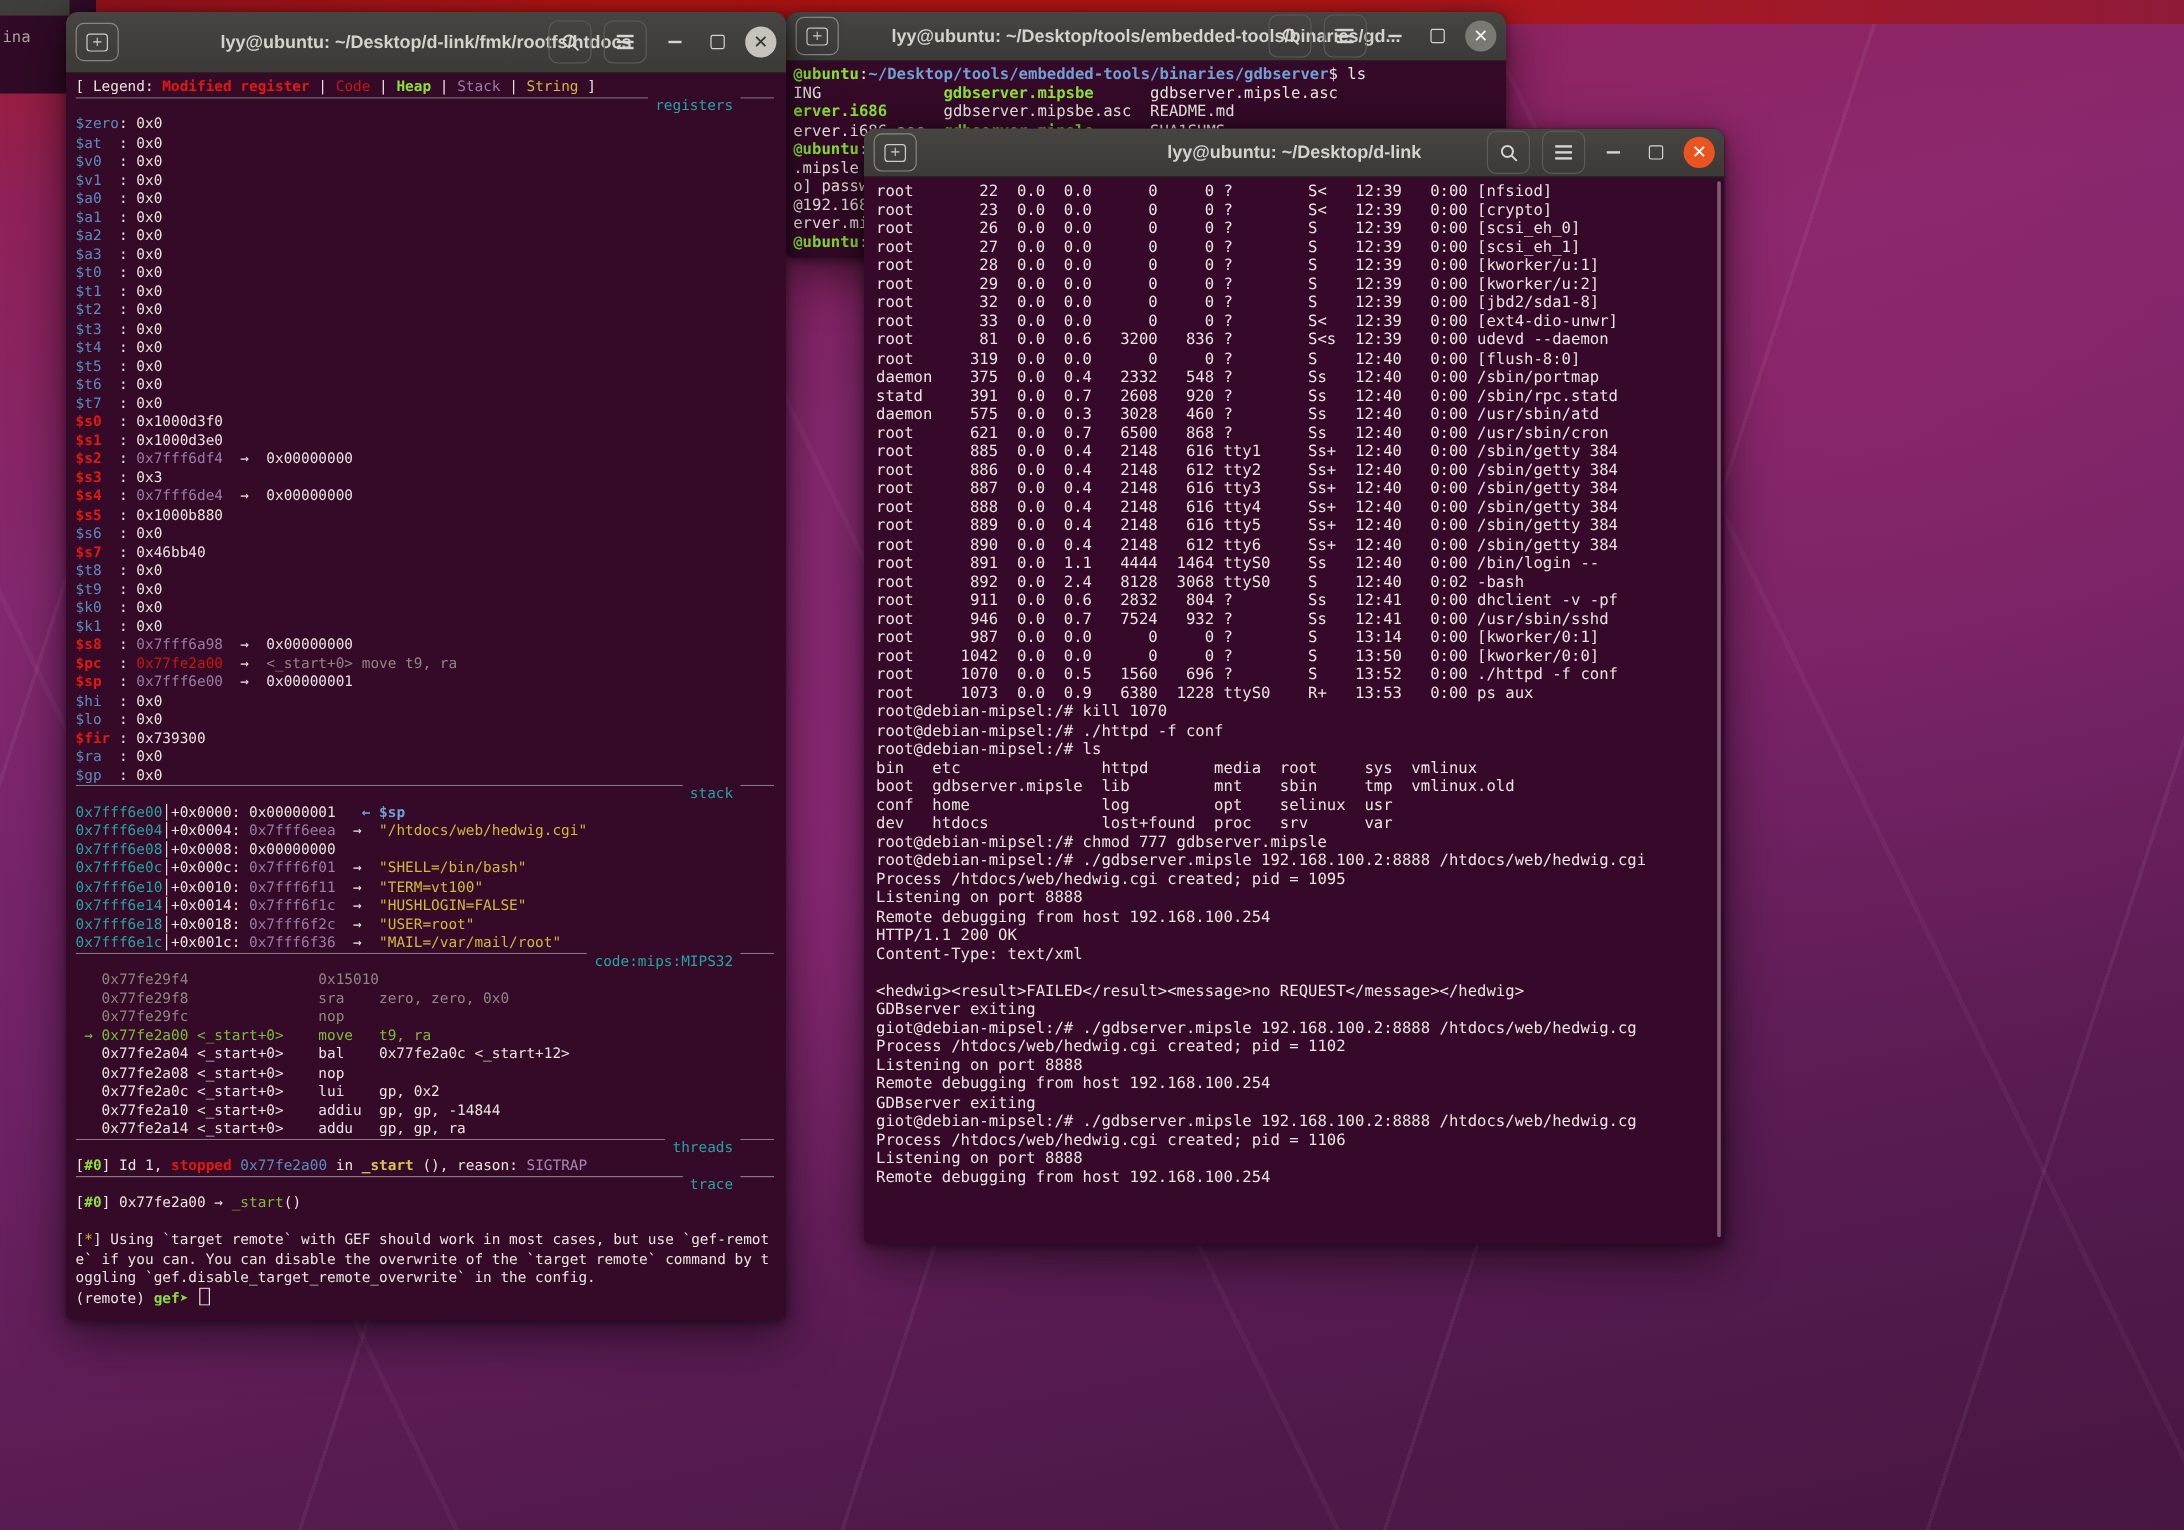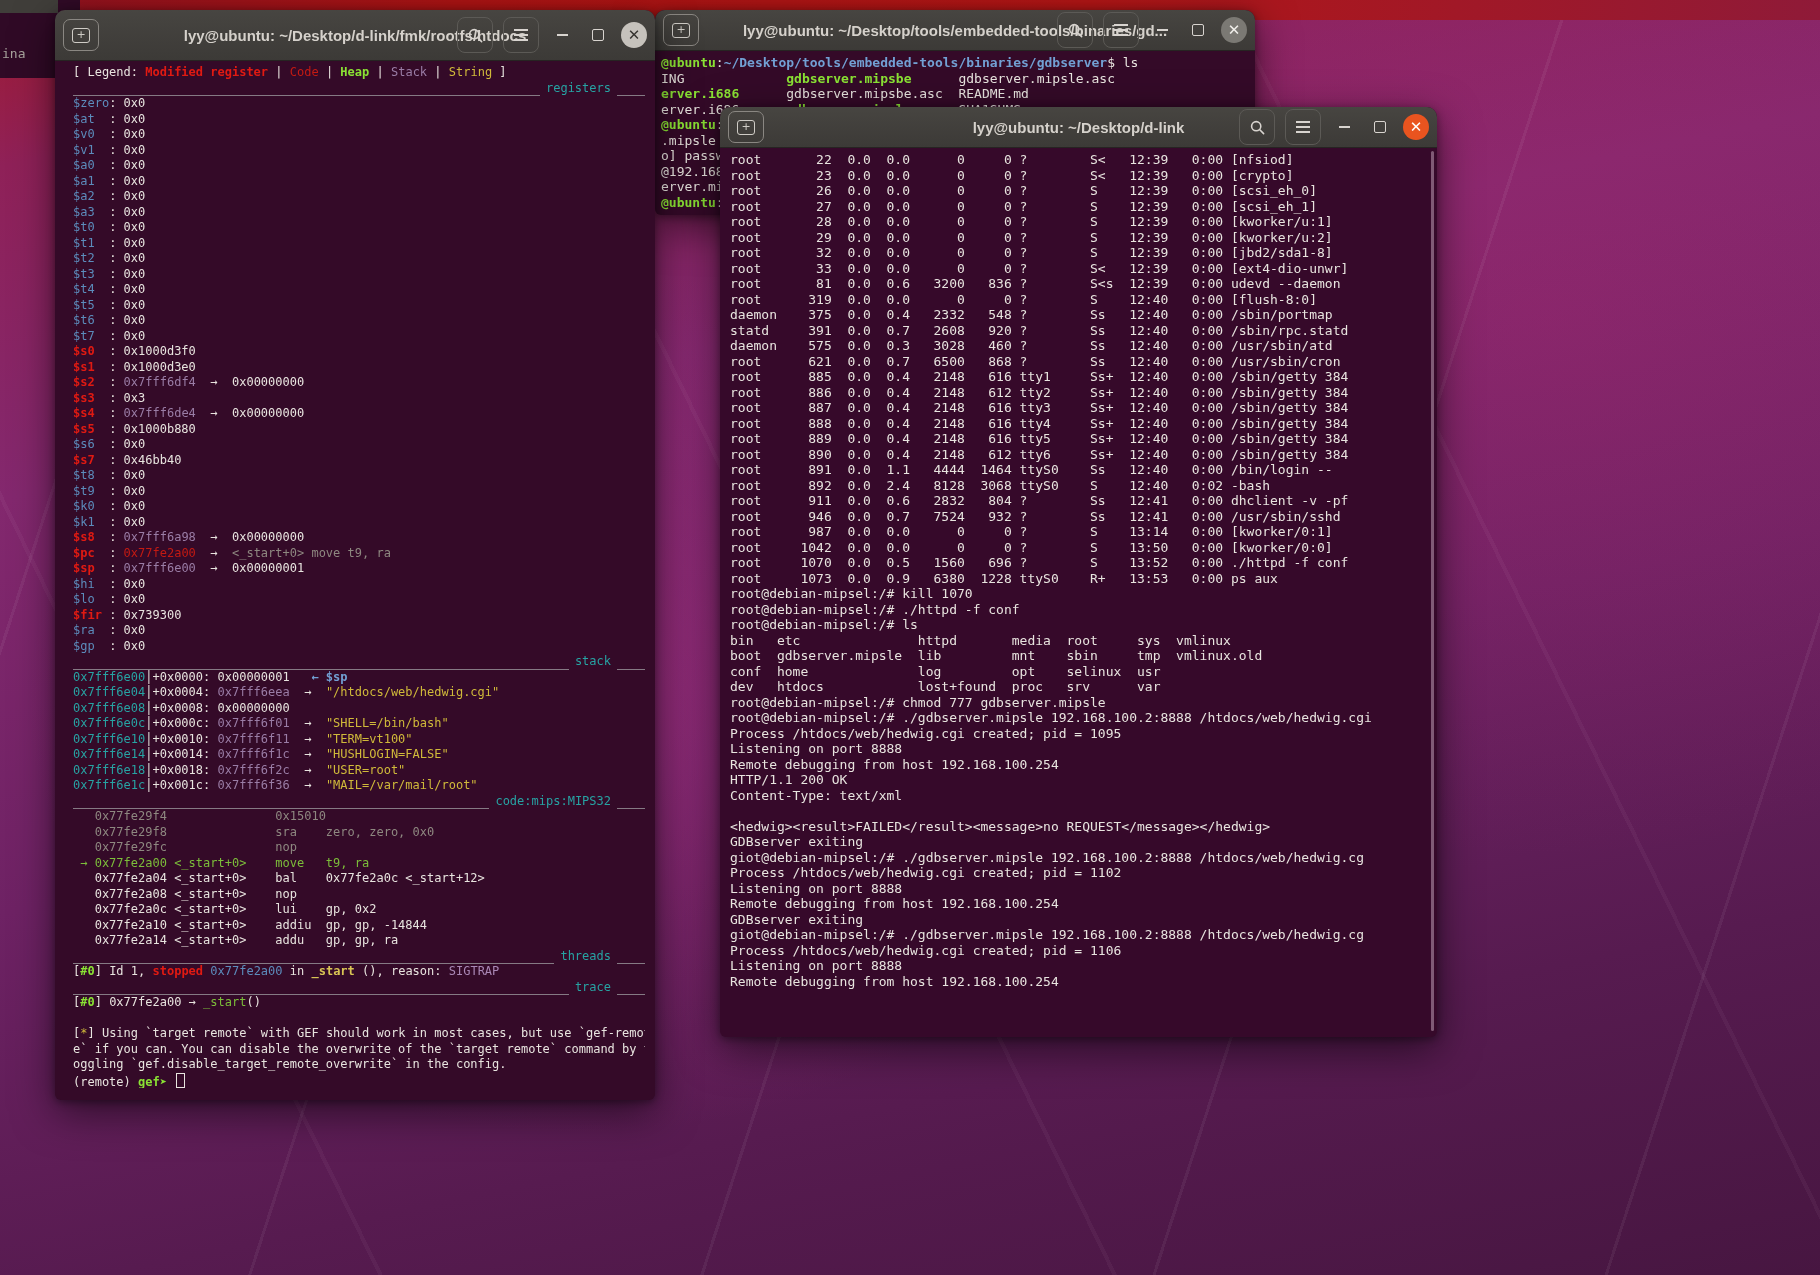--- a/index.html
+++ b/index.html
@@ -15,21 +15,21 @@
   .wallpaper::before{content:"";position:absolute;inset:0;
     background:repeating-linear-gradient(108deg, transparent 0 200px, rgba(255,255,255,0.055) 200px 203px, transparent 203px 430px);}
   .wallpaper::after{content:"";position:absolute;inset:0;
     background:repeating-linear-gradient(64deg, transparent 0 340px, rgba(255,220,240,0.045) 340px 344px, transparent 344px 660px);}
   .red-band{position:absolute;left:0;top:0;width:100%;height:20px;
     background:linear-gradient(90deg,#8f1220 0%,#ad1414 25%,#b31616 60%,#8f1a38 100%)}
 
   
   .frag{position:absolute;left:0;top:0;width:80px;height:78px;background:#300a26;z-index:1;border-radius:0 0 8px 0}
   .frag-bar{position:absolute;left:0;top:0;width:58px;height:13px;background:#403e3a}
-  .frag-text{position:absolute;left:2px;top:46px;color:#a8a39d;font-size:13px}
+  .frag-text{position:absolute;left:2px;top:24px;color:#a8a39d;font-size:13px}
 
   
   .window{position:absolute;border-radius:10px 10px 6px 6px;overflow:hidden;
     box-shadow:0 12px 42px rgba(0,0,0,0.55),0 2px 8px rgba(0,0,0,0.40)}
   .term-left {left:55px; top:10px; width:600px;height:1090px;z-index:3;background:#340a28}
   .term-back {left:655px;top:10px; width:600px;height:205px; z-index:2;background:#340a28}
   .term-front{left:720px;top:107px;width:717px;height:930px; z-index:4;background:#36092a}
 
   .titlebar{height:40px;background:linear-gradient(#474541,#3c3a37);border-bottom:1px solid #262422;
     display:flex;align-items:center;padding:0 8px;position:relative}
@@ -51,24 +51,24 @@
   .glyph-max{width:10px;height:10px;border:1.5px solid #d8d4cf;border-radius:2px;display:block}
   .close{width:26px;height:26px;border-radius:50%;display:flex;align-items:center;justify-content:center;
     font-family:"DejaVu Sans",sans-serif;font-size:15px;line-height:15px}
   .close.light {background:#c6c2bc;color:#35332f}
   .close.mid   {background:#7b7974;color:#f2f0ec}
   .close.orange{background:#e9541f;color:#ffffff}
   .winbtn{display:flex;align-items:center;justify-content:center;width:26px;height:26px}
 
   
   .content{padding:4px 10px 0 10px;font-size:13px;position:relative}
-  .term-left .content{font-size:12px;padding-left:18px}
+  .term-left .content{font-size:12px;padding-left:8px}
   .term-back .content{padding-left:6px}
   .tl{white-space:pre;height:15.5px;line-height:15.5px;overflow:hidden}
-  .sep-line{display:flex;align-items:flex-end;gap:6px}
+  .sep-line{display:flex;align-items:flex-start;gap:6px}
   .sep-rule{flex:1;border-top:1px solid #857a84;height:0}
   .sep-rule.short{flex:0 0 28px}
   .sep-label{color:#27a3a3;flex:0 0 auto}
   .cursor{display:inline-block;width:7px;height:13px;border:1px solid #e8e4df;vertical-align:-2px;margin-left:2px}
   .scrollbar{position:absolute;top:44px;bottom:6px;right:3px;width:3px;background:rgba(220,190,210,0.45);border-radius:2px}
 
   
   .c-w {color:#e8e4df}
   .c-b {color:#5c8cbc}
   .c-bb{color:#72a0d4;font-weight:bold}

